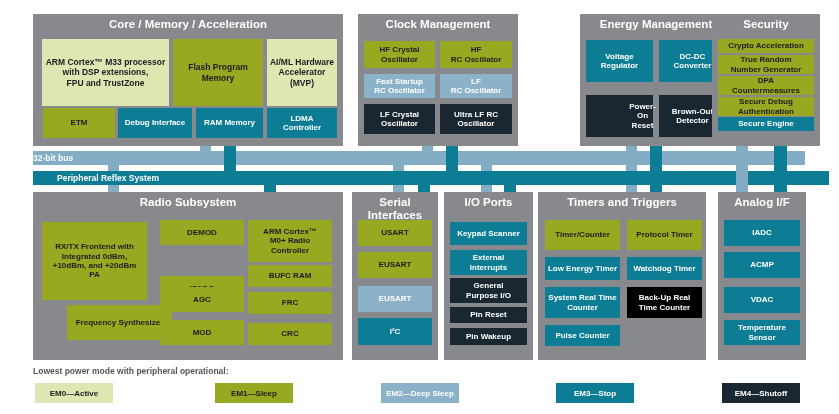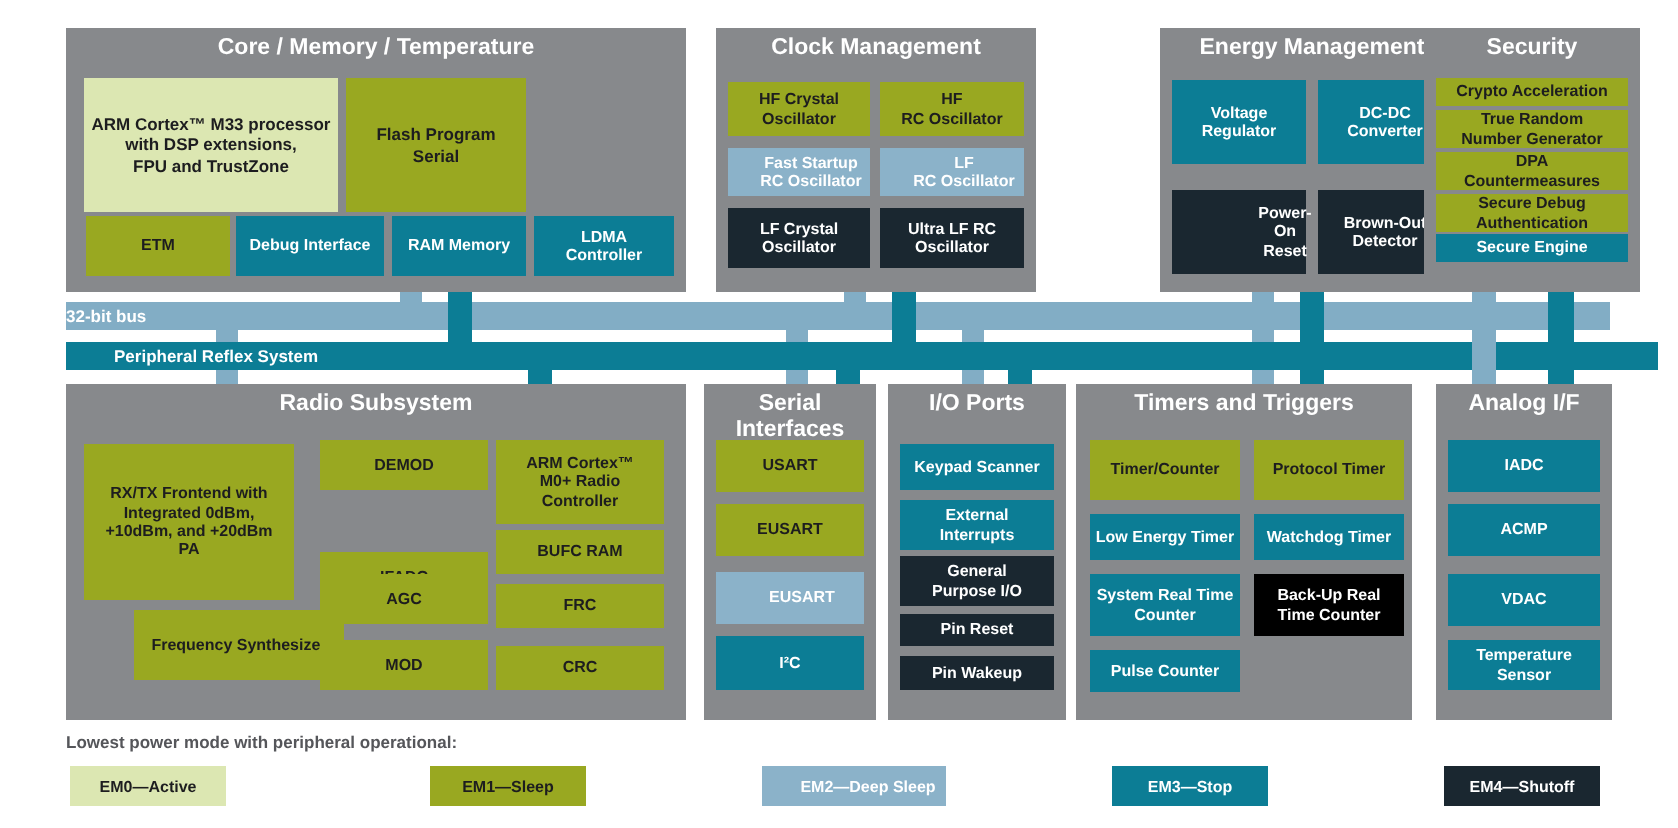--- a/index.html
+++ b/index.html
@@ -12,21 +12,21 @@
     position:absolute;left:0;right:0;top:4px;text-align:center;color:#fff;
     font-size:11.5px;font-weight:700;line-height:1.1;white-space:pre-line;
   }
   .bx{
     position:absolute;display:flex;align-items:center;justify-content:center;
     text-align:center;font-weight:700;font-size:8px;line-height:1.18;
     box-sizing:border-box;padding:1px 2px;white-space:pre-line;
   }
   .c-em0{background:var(--em0);color:var(--dark_text);}
   .c-em1{background:var(--em1);color:var(--dark_text);}
-  .c-em2{background:var(--em2);color:#fff;padding-left:14px;}
+  .c-em2{background:var(--em2);color:#fff;}
   .c-em3{background:var(--em3);color:#fff;}
   .c-em4{background:var(--em4);color:#fff;}
   .c-black{background:var(--black);color:#fff;}
   .bus{
     position:absolute;display:flex;align-items:center;justify-content:flex-start;
     color:#fff;font-size:8.5px;font-weight:700;
   }
   .bus-lb{background:var(--bus_lb);}
   .bus-teal{background:var(--bus_teal);padding-left:24px;}
   .stub{position:absolute;}
@@ -64,26 +64,29 @@
   <div class="bus bus-teal" style="left:33px;top:171px;width:772px;height:14px;">
     <span>Peripheral Reflex System</span>
   </div>
 
   <div class="stub stub-lb" style="left:736px;top:145px;width:12px;height:48px;"></div>
   <div class="stub stub-teal" style="left:264px;top:180px;width:12px;height:13px;"></div>
   <div class="stub stub-teal" style="left:418px;top:180px;width:12px;height:13px;"></div>
   <div class="stub stub-teal" style="left:504px;top:180px;width:12px;height:13px;"></div>
 
   <div class="block" style="left:33px;top:14px;width:310px;height:132px;">
-    <div class="hd">Core / Memory / Temperature</div>
+    <div class="hd">Core / Memory / Acceleration</div>
     <div class="bx c-em0" style="left:9px;top:25px;width:127px;height:67px;font-size:8.5px;">ARM Cortex™ M33 processor
 with DSP extensions,
 FPU and TrustZone</div>
     <div class="bx c-em1" style="left:140px;top:25px;width:90px;height:67px;font-size:8.5px;">Flash Program
-Serial</div>
+Memory</div>
+    <div class="bx c-em0" style="left:234px;top:25px;width:70px;height:67px;font-size:8.5px;">AI/ML Hardware
+Accelerator
+(MVP)</div>
     <div class="bx c-em1" style="left:10px;top:94px;width:72px;height:30px;">ETM</div>
     <div class="bx c-em3" style="left:85px;top:94px;width:74px;height:30px;">Debug Interface</div>
     <div class="bx c-em3" style="left:163px;top:94px;width:67px;height:30px;">RAM Memory</div>
     <div class="bx c-em3" style="left:234px;top:94px;width:70px;height:30px;">LDMA
 Controller</div>
   </div>
 
   <div class="block" style="left:358px;top:14px;width:160px;height:132px;">
     <div class="hd">Clock Management</div>
     <div class="bx c-em1" style="left:6px;top:27px;width:71px;height:27px;">HF Crystal

